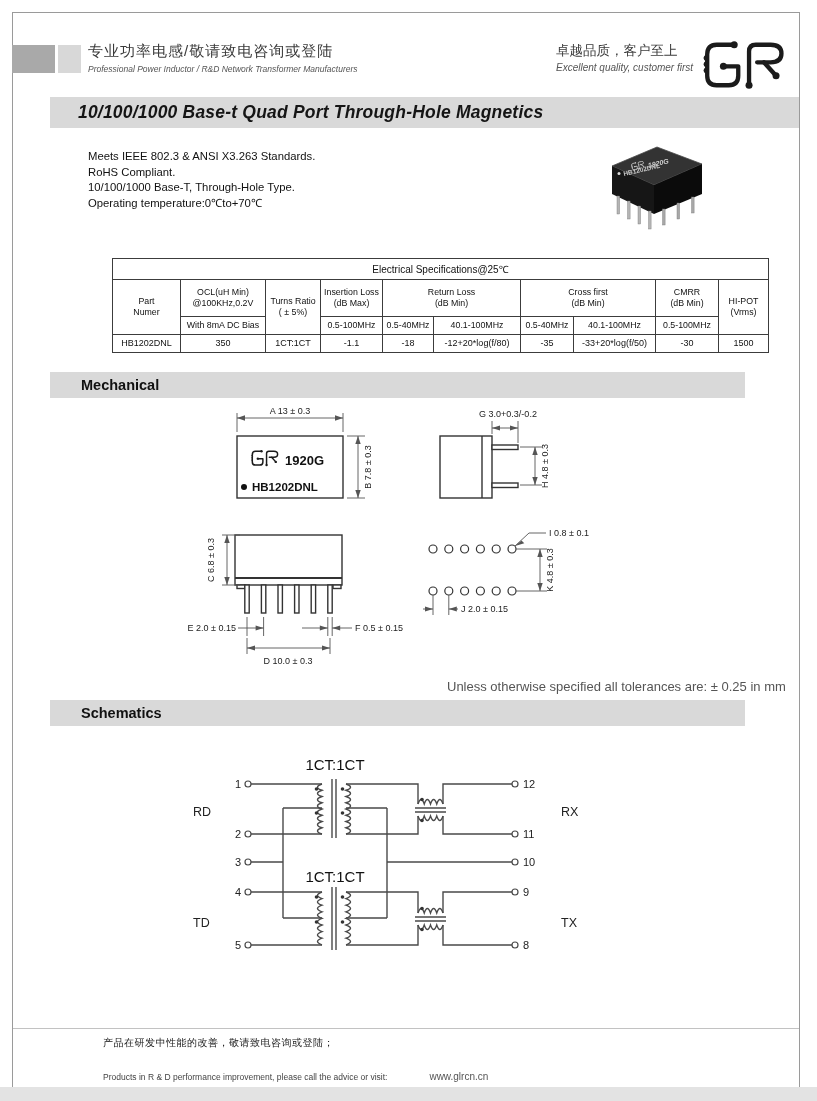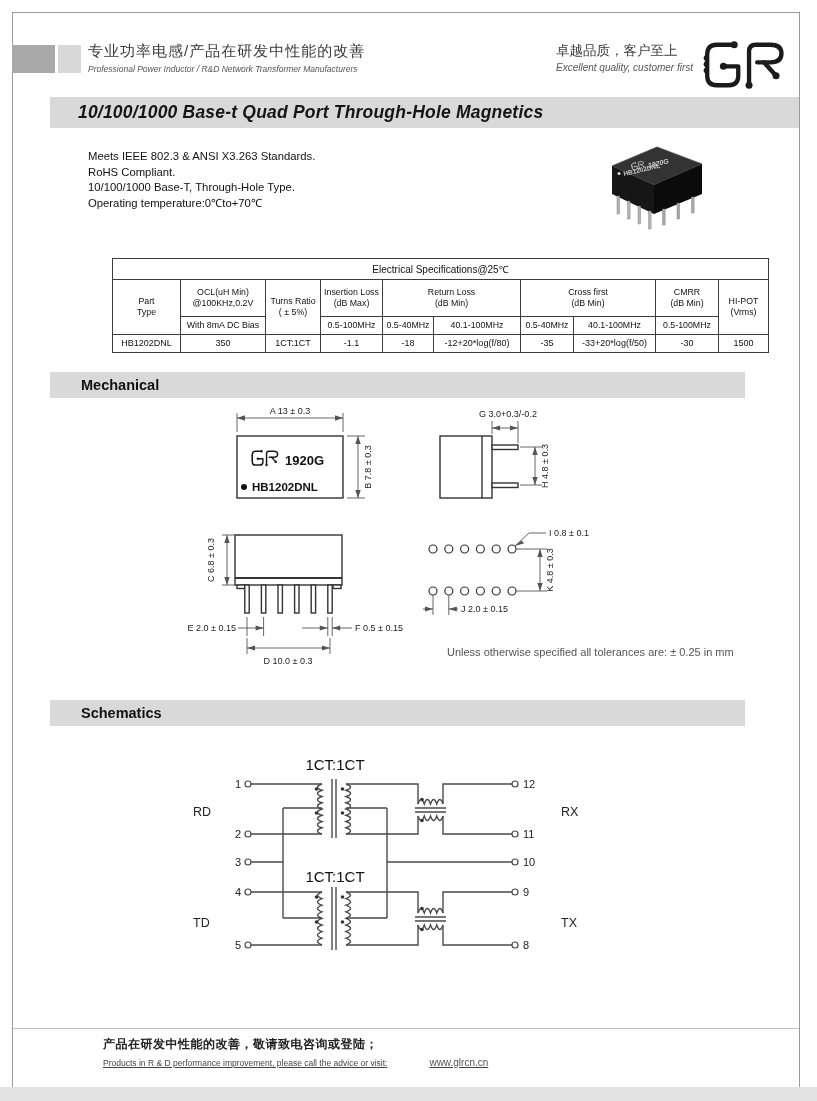--- a/index.html
+++ b/index.html
@@ -46,27 +46,27 @@
   .arr { fill:#555; stroke:none; }
   .dimtxt { font-size:9px; fill:#222; }
   .marktxt { font-weight:bold; fill:#111; }
   .sln { stroke:#4a4a4a; stroke-width:1.4; fill:none; }
   .spin { fill:#fff; stroke:#4a4a4a; stroke-width:1.2; }
   .sdot { fill:#333; stroke:none; }
   .stxt { font-size:12.5px; fill:#222; }
   .snum { font-size:11px; fill:#222; }
   .sratio { font-size:15px; fill:#111; }
 
-  .tol-note { left:447px; top:646px; font-size:11px; color:#555; }
+  .tol-note { left:447px; top:679px; font-size:13px; color:#555; }
 
   
   .footer-line { left:13px; top:1028px; width:786px; border-top:1px solid #c2c2c2; height:0; }
   .footer { left:103px; top:1036px; }
-  .footer-zh { font-size:12px; font-weight:bold; color:#222; letter-spacing:0.5px; }
-  .footer-en-row { margin-top:4px; font-size:8.5px; color:#444;text-decoration:underline; }
+  .footer-zh { font-size:10px; font-weight:normal; color:#222; letter-spacing:0.5px; }
+  .footer-en-row { margin-top:21px; font-size:8.5px; color:#444; }
   .website { margin-left:42px; color:#555; font-size:10px; }
   .bottom-band { left:0; top:1087px; width:817px; height:14px; background:#e3e3e3; }
 </style>
 </head>
 <body>
 
 <svg width="0" height="0" style="position:absolute">
   <defs>
     <g id="glr-logo">
       <g fill="none" stroke="currentColor" stroke-width="3.2" stroke-linecap="round" stroke-linejoin="round">
@@ -83,21 +83,21 @@
       </g>
     </g>
   </defs>
 </svg>
 
 <div class="page">
   <div class="abs page-border"></div>
 
   <div class="abs sq-dark"></div>
   <div class="abs sq-light"></div>
-  <div class="abs tagline-zh">专业功率电感/产品在研发中性能的改善</div>
+  <div class="abs tagline-zh">专业功率电感/敬请致电咨询或登陆</div>
   <div class="abs tagline-en">Professional Power Inductor / R&amp;D Network Transformer Manufacturers</div>
   <div class="abs slogan-zh">卓越品质，客户至上</div>
   <div class="abs slogan-en">Excellent quality, customer first</div>
   <svg class="abs logo-header" width="92" height="54" viewBox="0 0 66 40">
     <use href="#glr-logo" style="color:#1b1b1b"></use>
   </svg>
 
   <div class="abs title-bar">
     <span class="title-text">10/100/1000 Base-t Quad Port Through-Hole Magnetics</span>
   </div>
@@ -142,21 +142,21 @@
         <col style="width:82px">
       <col style="width:63px">
         <col style="width:50px">
     </colgroup>
     <tbody>
         <tr>
           <td class="t-title" colspan="10">Electrical Specifications@25℃</td>
         </tr>
     <tr class="hrow">
       <td rowspan="2">Part
-Type</td>
+Numer</td>
       <td>OCL(uH Min)
 @100KHz,0.2V</td>
       <td rowspan="2">Turns Ratio
 ( ± 5%)</td>
       <td>Insertion Loss
 (dB Max)</td>
       <td colspan="2">Return Loss
 (dB Min)</td>
       <td colspan="2">Cross first
 (dB Min)</td>

